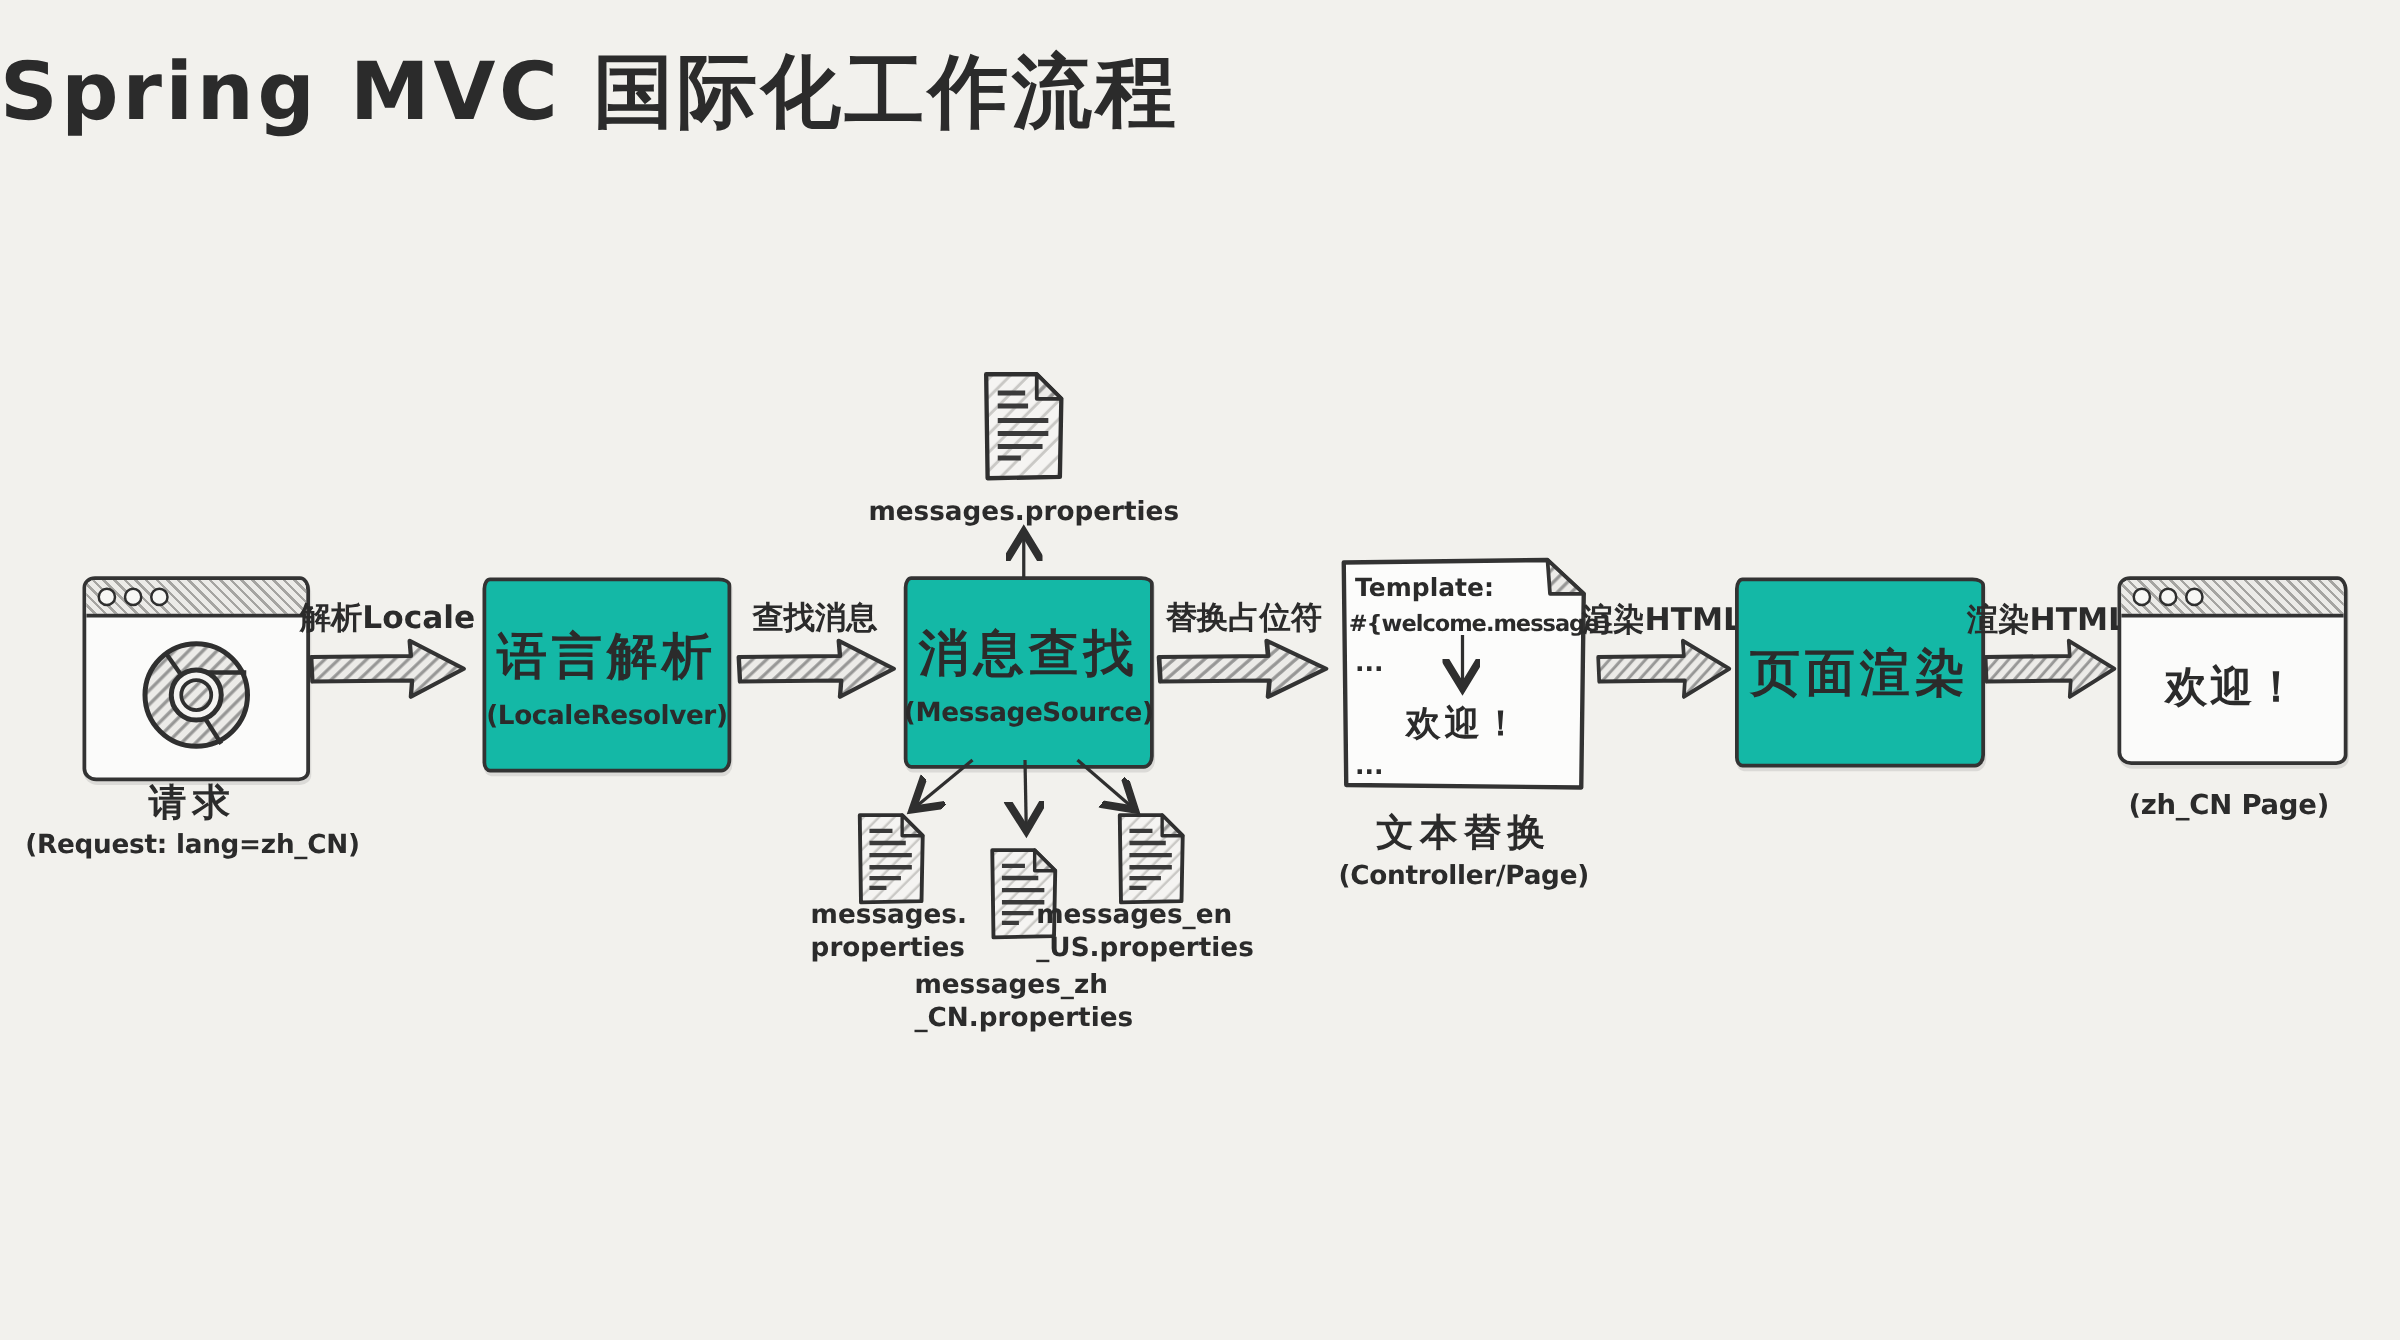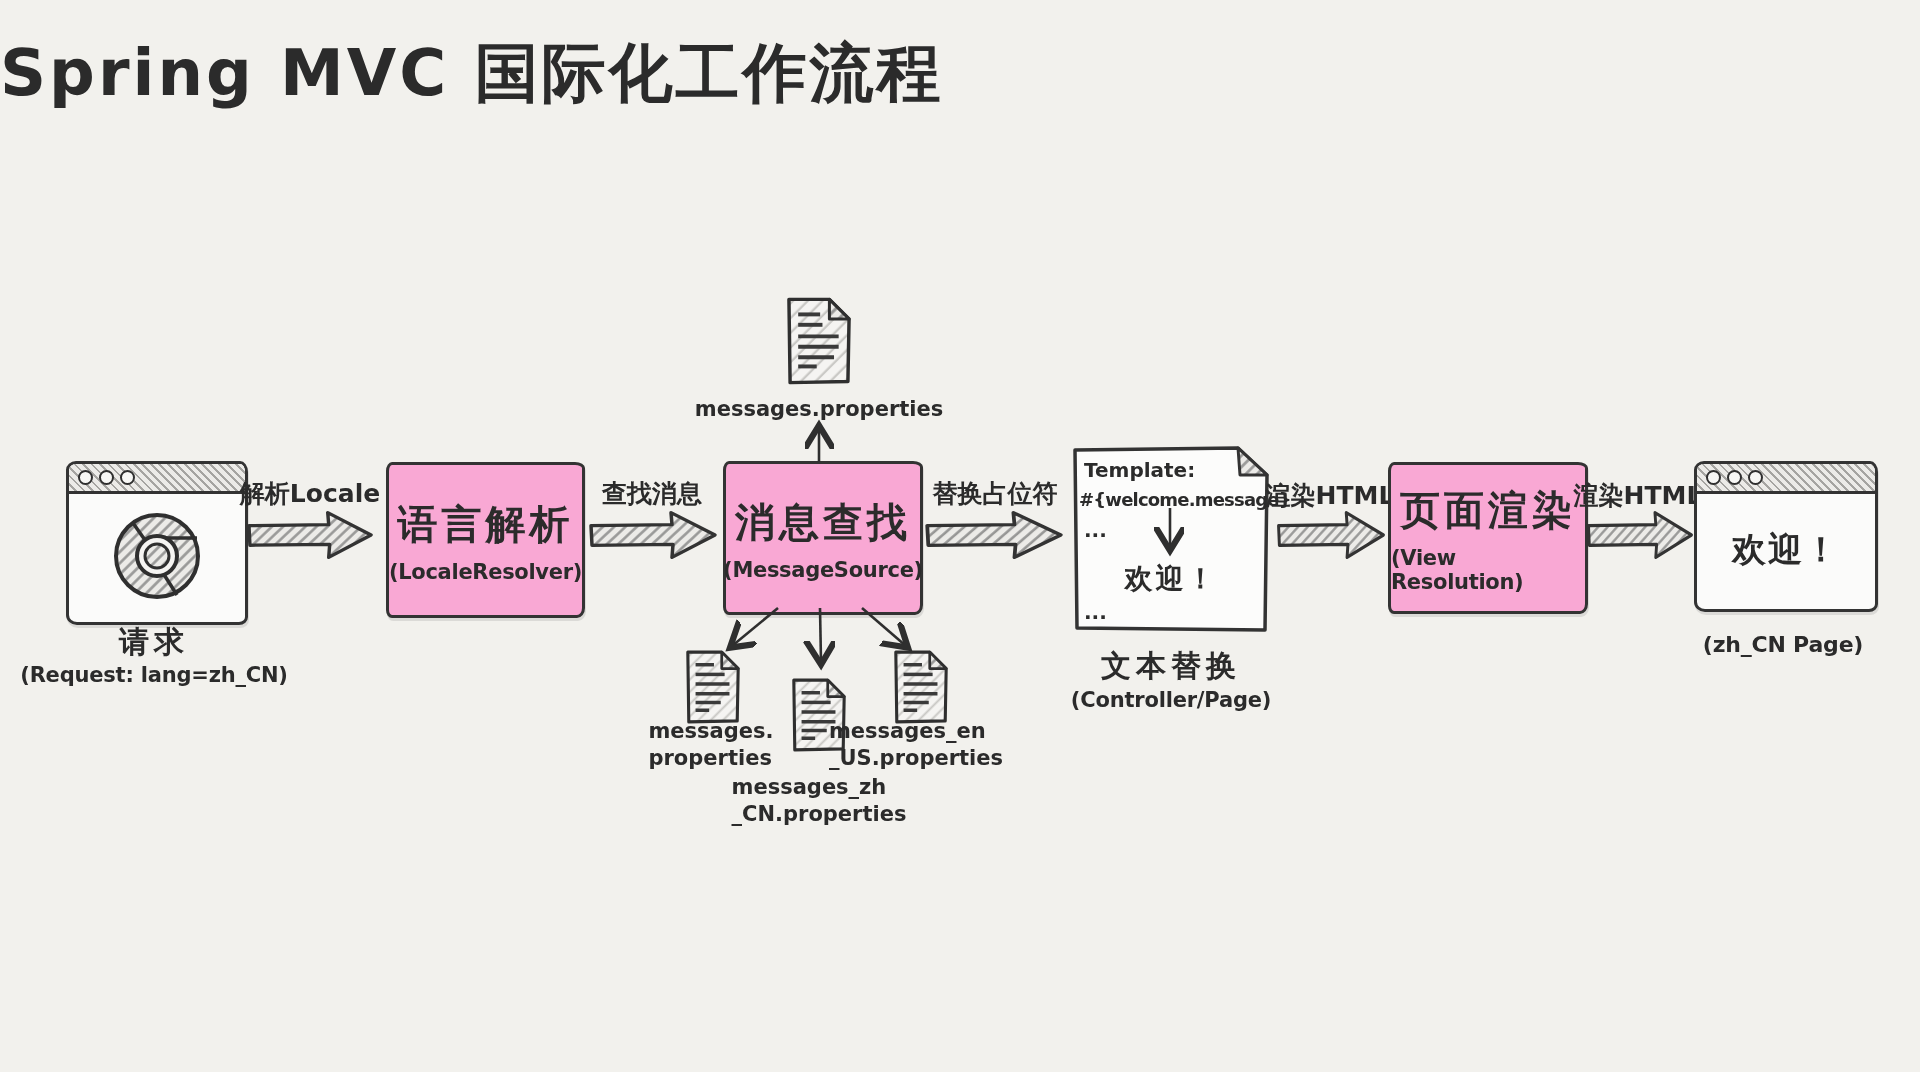--- a/index.html
+++ b/index.html
@@ -1,21 +1,21 @@
 <!DOCTYPE html>
 <html><head>
 <meta charset="utf-8">
 <style>
   html,body{margin:0;padding:0;background:#e8e7e4;}
   .canvas{position:relative;width:1920px;height:1072px;background:#f2f1ed;overflow:hidden;
           font-family:"DejaVu Sans","Liberation Sans",sans-serif;color:#2b2b2b;}
   .title{position:absolute;top:30px;left:0;width:100%;
          font-size:64px;font-weight:700;letter-spacing:3px;margin:0;}
   
-  .box{position:absolute;background:#f9a8d4;border:3.5px solid #333;
+  .box{position:absolute;background:#14b8a6;border:3.5px solid #333;
        border-radius:6px 10px 8px 6px/9px 6px 10px 8px;
        display:flex;flex-direction:column;align-items:center;justify-content:center;
        box-shadow:1px 3px 0 rgba(60,60,60,.12);}
   .box .zh-label{font-size:40px;font-weight:700;letter-spacing:4px;}
   .box .en-label{font-size:21px;font-weight:700;letter-spacing:-.3px;margin-top:8px;}
   
   .browser{position:absolute;background:#fbfbfa;border:3.5px solid #333;
            border-radius:10px 8px 9px 11px/9px 11px 8px 10px;overflow:hidden;
            box-shadow:1px 3px 0 rgba(60,60,60,.12);}
   .browser-bar{height:27px;border-bottom:3px solid #333;
@@ -192,21 +192,20 @@
   <div class="caption-zh" style="left:1171px;top:646px">文本替换</div>
   <div class="caption-en" style="left:1171px;top:688px">(Controller/Page)</div>
 
   <div class="arrow-label" style="left:1330px;top:479px">渲染HTML</div>
   <svg class="abs" style="left:1276px;top:507px" width="110" height="56" viewBox="0 0 130 60" preserveAspectRatio="none">
     <path d="M3 20 L84 19 L83 6 L127 30 L84 54 L85 40 L4 41 Z" fill="url(#hatch)" stroke="#333" stroke-width="3.5" stroke-linejoin="round"></path>
   </svg>
 
   <div class="box" style="left:1388px;top:462px;width:194px;height:146px">
     <div class="zh-label">页面渲染</div>
-    <div class="en-label">(View Resolution)</div>
   </div>
 
   <div class="arrow-label" style="left:1638px;top:479px">渲染HTML</div>
   <svg class="abs" style="left:1586px;top:507px" width="108" height="56" viewBox="0 0 130 60" preserveAspectRatio="none">
     <path d="M3 20 L84 19 L83 6 L127 30 L84 54 L85 40 L4 41 Z" fill="url(#hatch)" stroke="#333" stroke-width="3.5" stroke-linejoin="round"></path>
   </svg>
 
   <div class="browser" style="left:1694px;top:461px;width:178px;height:145px">
     <div class="browser-bar">
       <span class="dot"></span>

